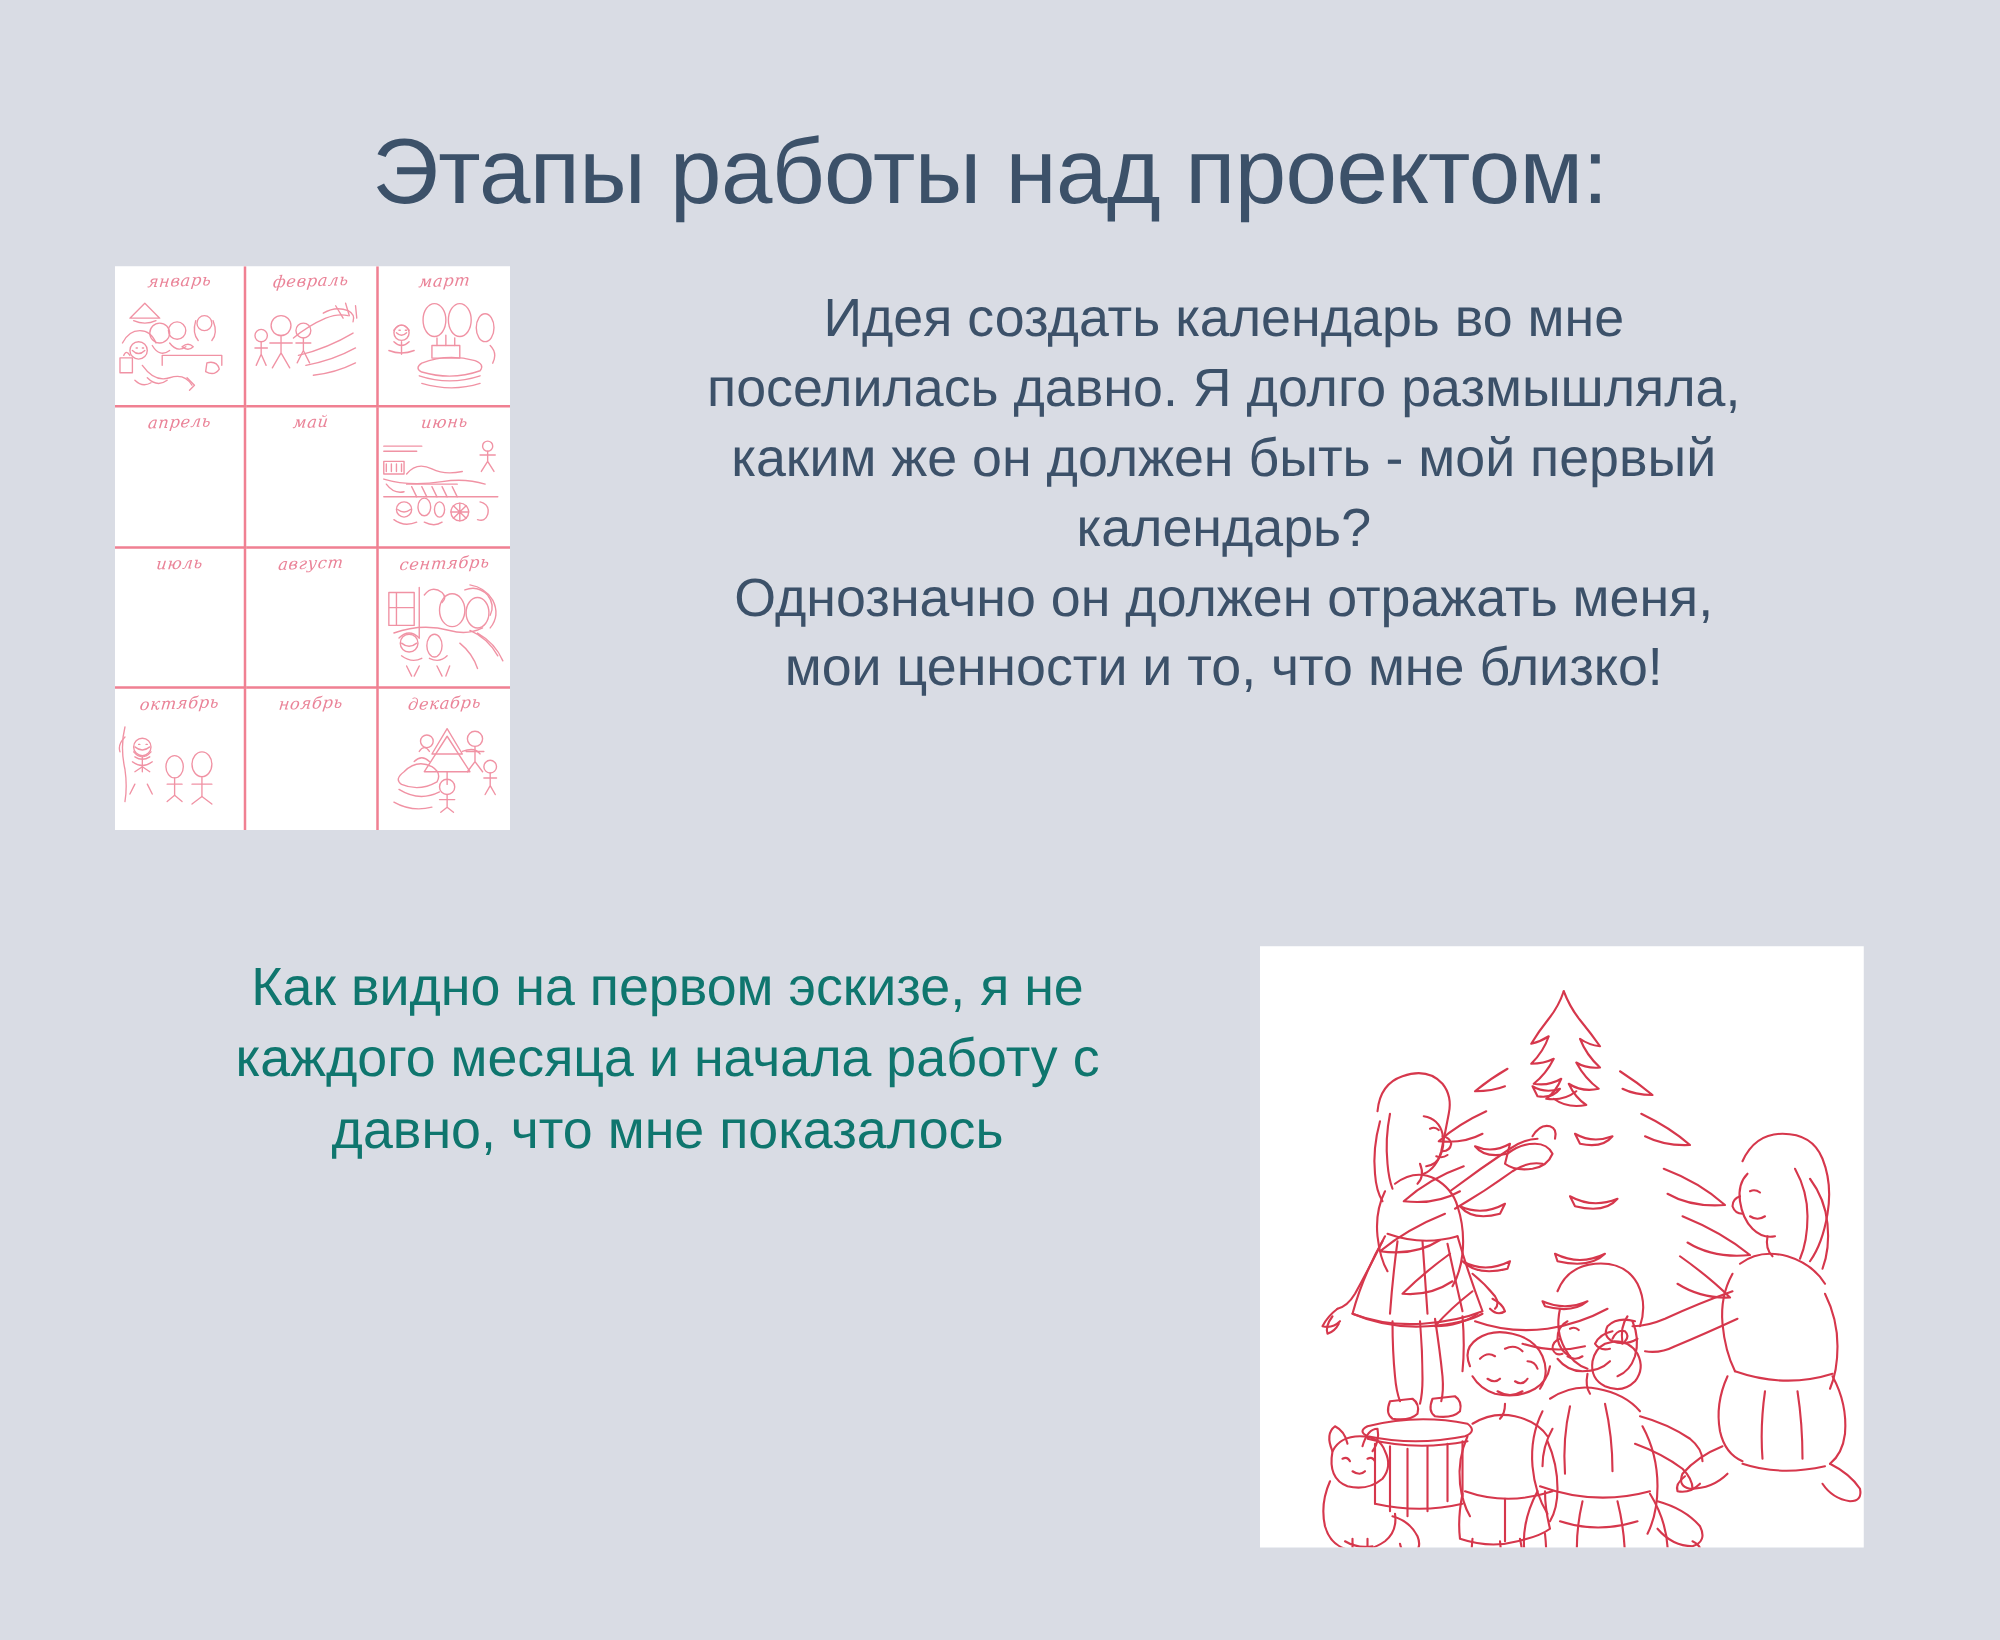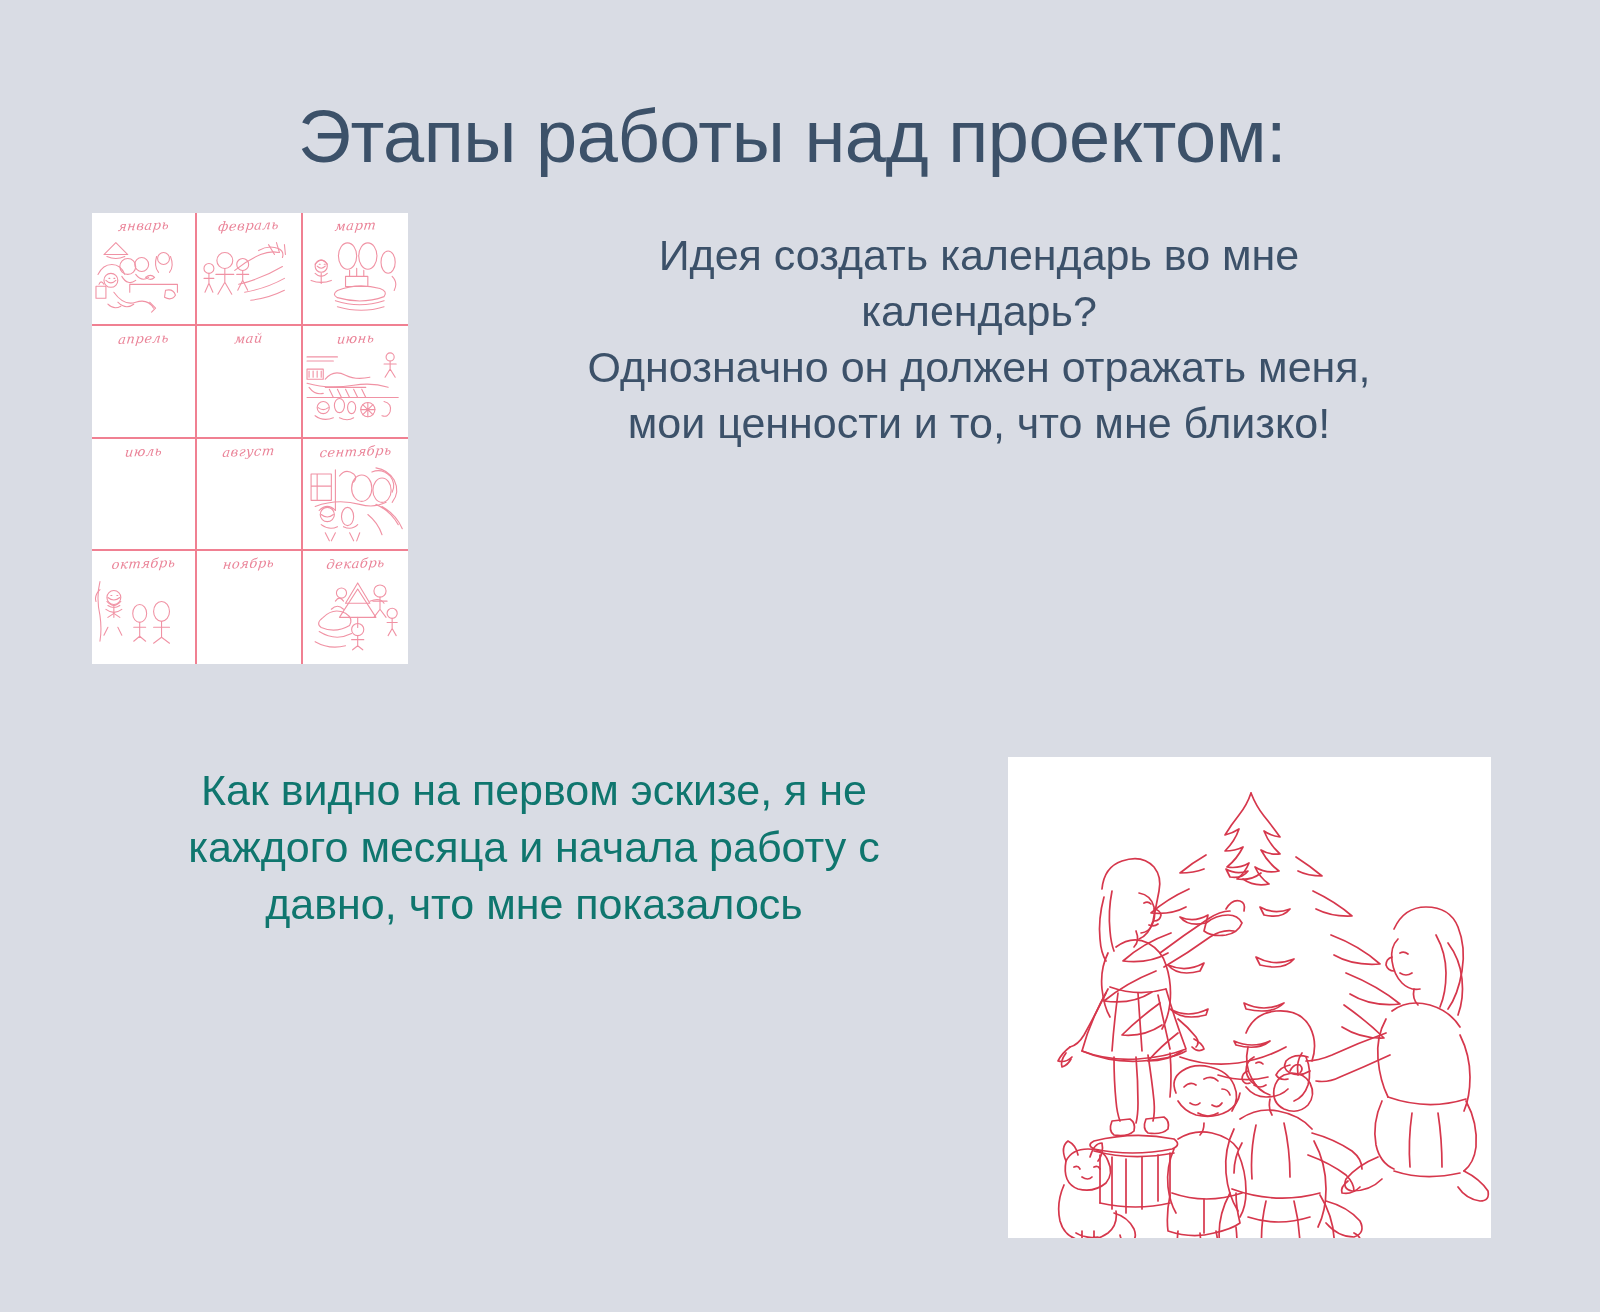--- a/index.html
+++ b/index.html
@@ -307,20 +307,22 @@
           <path d="M10 62 q14 8 30 4"></path>
         </svg>
       </div>
     </div>
 
   </div>
 </div>
 
 <div class="para-right">
   <span class="para-line">Идея создать календарь во мне</span>
+  <span class="para-line">поселилась давно. Я долго размышляла,</span>
+  <span class="para-line">каким же он должен быть - мой первый</span>
   <span class="para-line">календарь?</span>
   <span class="para-line">Однозначно он должен отражать меня,</span>
   <span class="para-line">мои ценности и то, что мне близко!</span>
 </div>
 
 <div class="para-left">
   <span class="para-line">Как видно на первом эскизе, я не</span>
   <span class="para-line">каждого месяца и начала работу с</span>
   <span class="para-line">давно, что мне показалось</span>
 </div>

